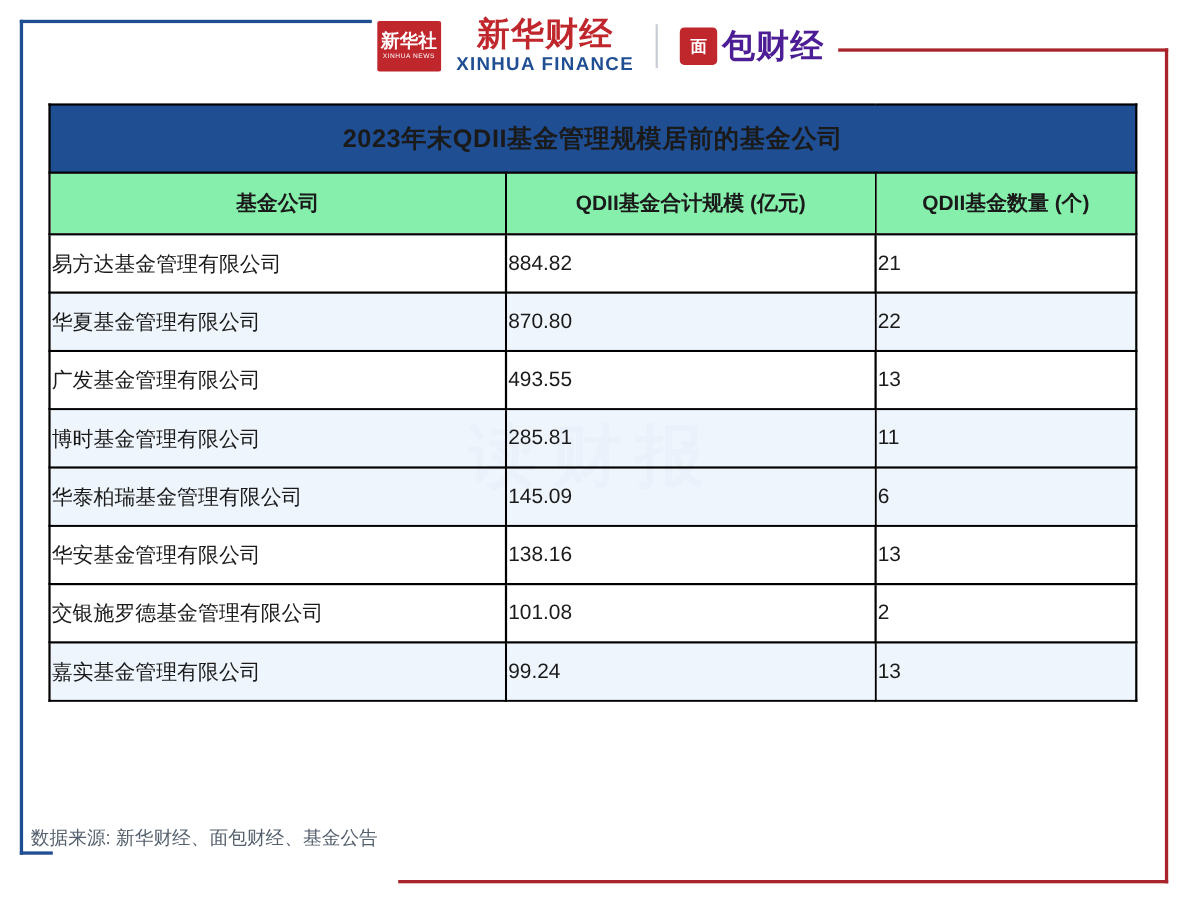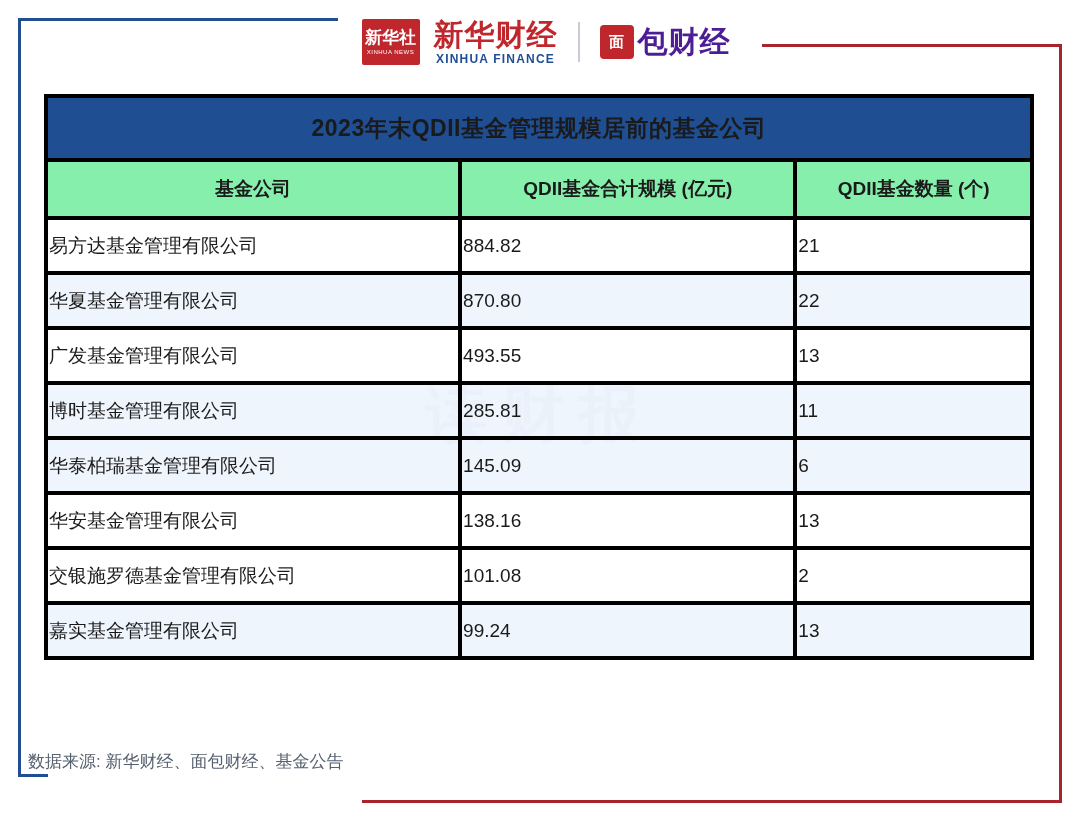--- a/index.html
+++ b/index.html
@@ -112,21 +112,21 @@
     line-height: 1;
   }
   .logo-xinhua-finance .cn {
     font-size: 30px;
     font-weight: bold;
     color: #c0272d;
     font-family: "Liberation Serif", serif;
     letter-spacing: 1px;
   }
   .logo-xinhua-finance .en {
-    font-size: 12px;
+    font-size: 17px;
     font-weight: bold;
     color: #1f4e93;
     letter-spacing: 1.2px;
     margin-top: 3px;
   }
   .divider-v {
     width: 2px;
     height: 40px;
     background: #c8ccd4;
     margin: 0 6px;
@@ -164,21 +164,21 @@
     top: 94px;
     width: 990px;
   }
   table.data-table {
     border-collapse: collapse;
     width: 100%;
     table-layout: fixed;
   }
   table.data-table th,
   table.data-table td {
-    border: 4px solid #000000;
+    border: 2px solid #000000;
     color: #1a1a1a;
   }
   .title-row th {
     background: #1f4e93;
     color: #ffffff;
     font-size: 23px;
     font-weight: bold;
     height: 58px;
     border: 1px solid #1f4e93;
     letter-spacing: 0.5px;

